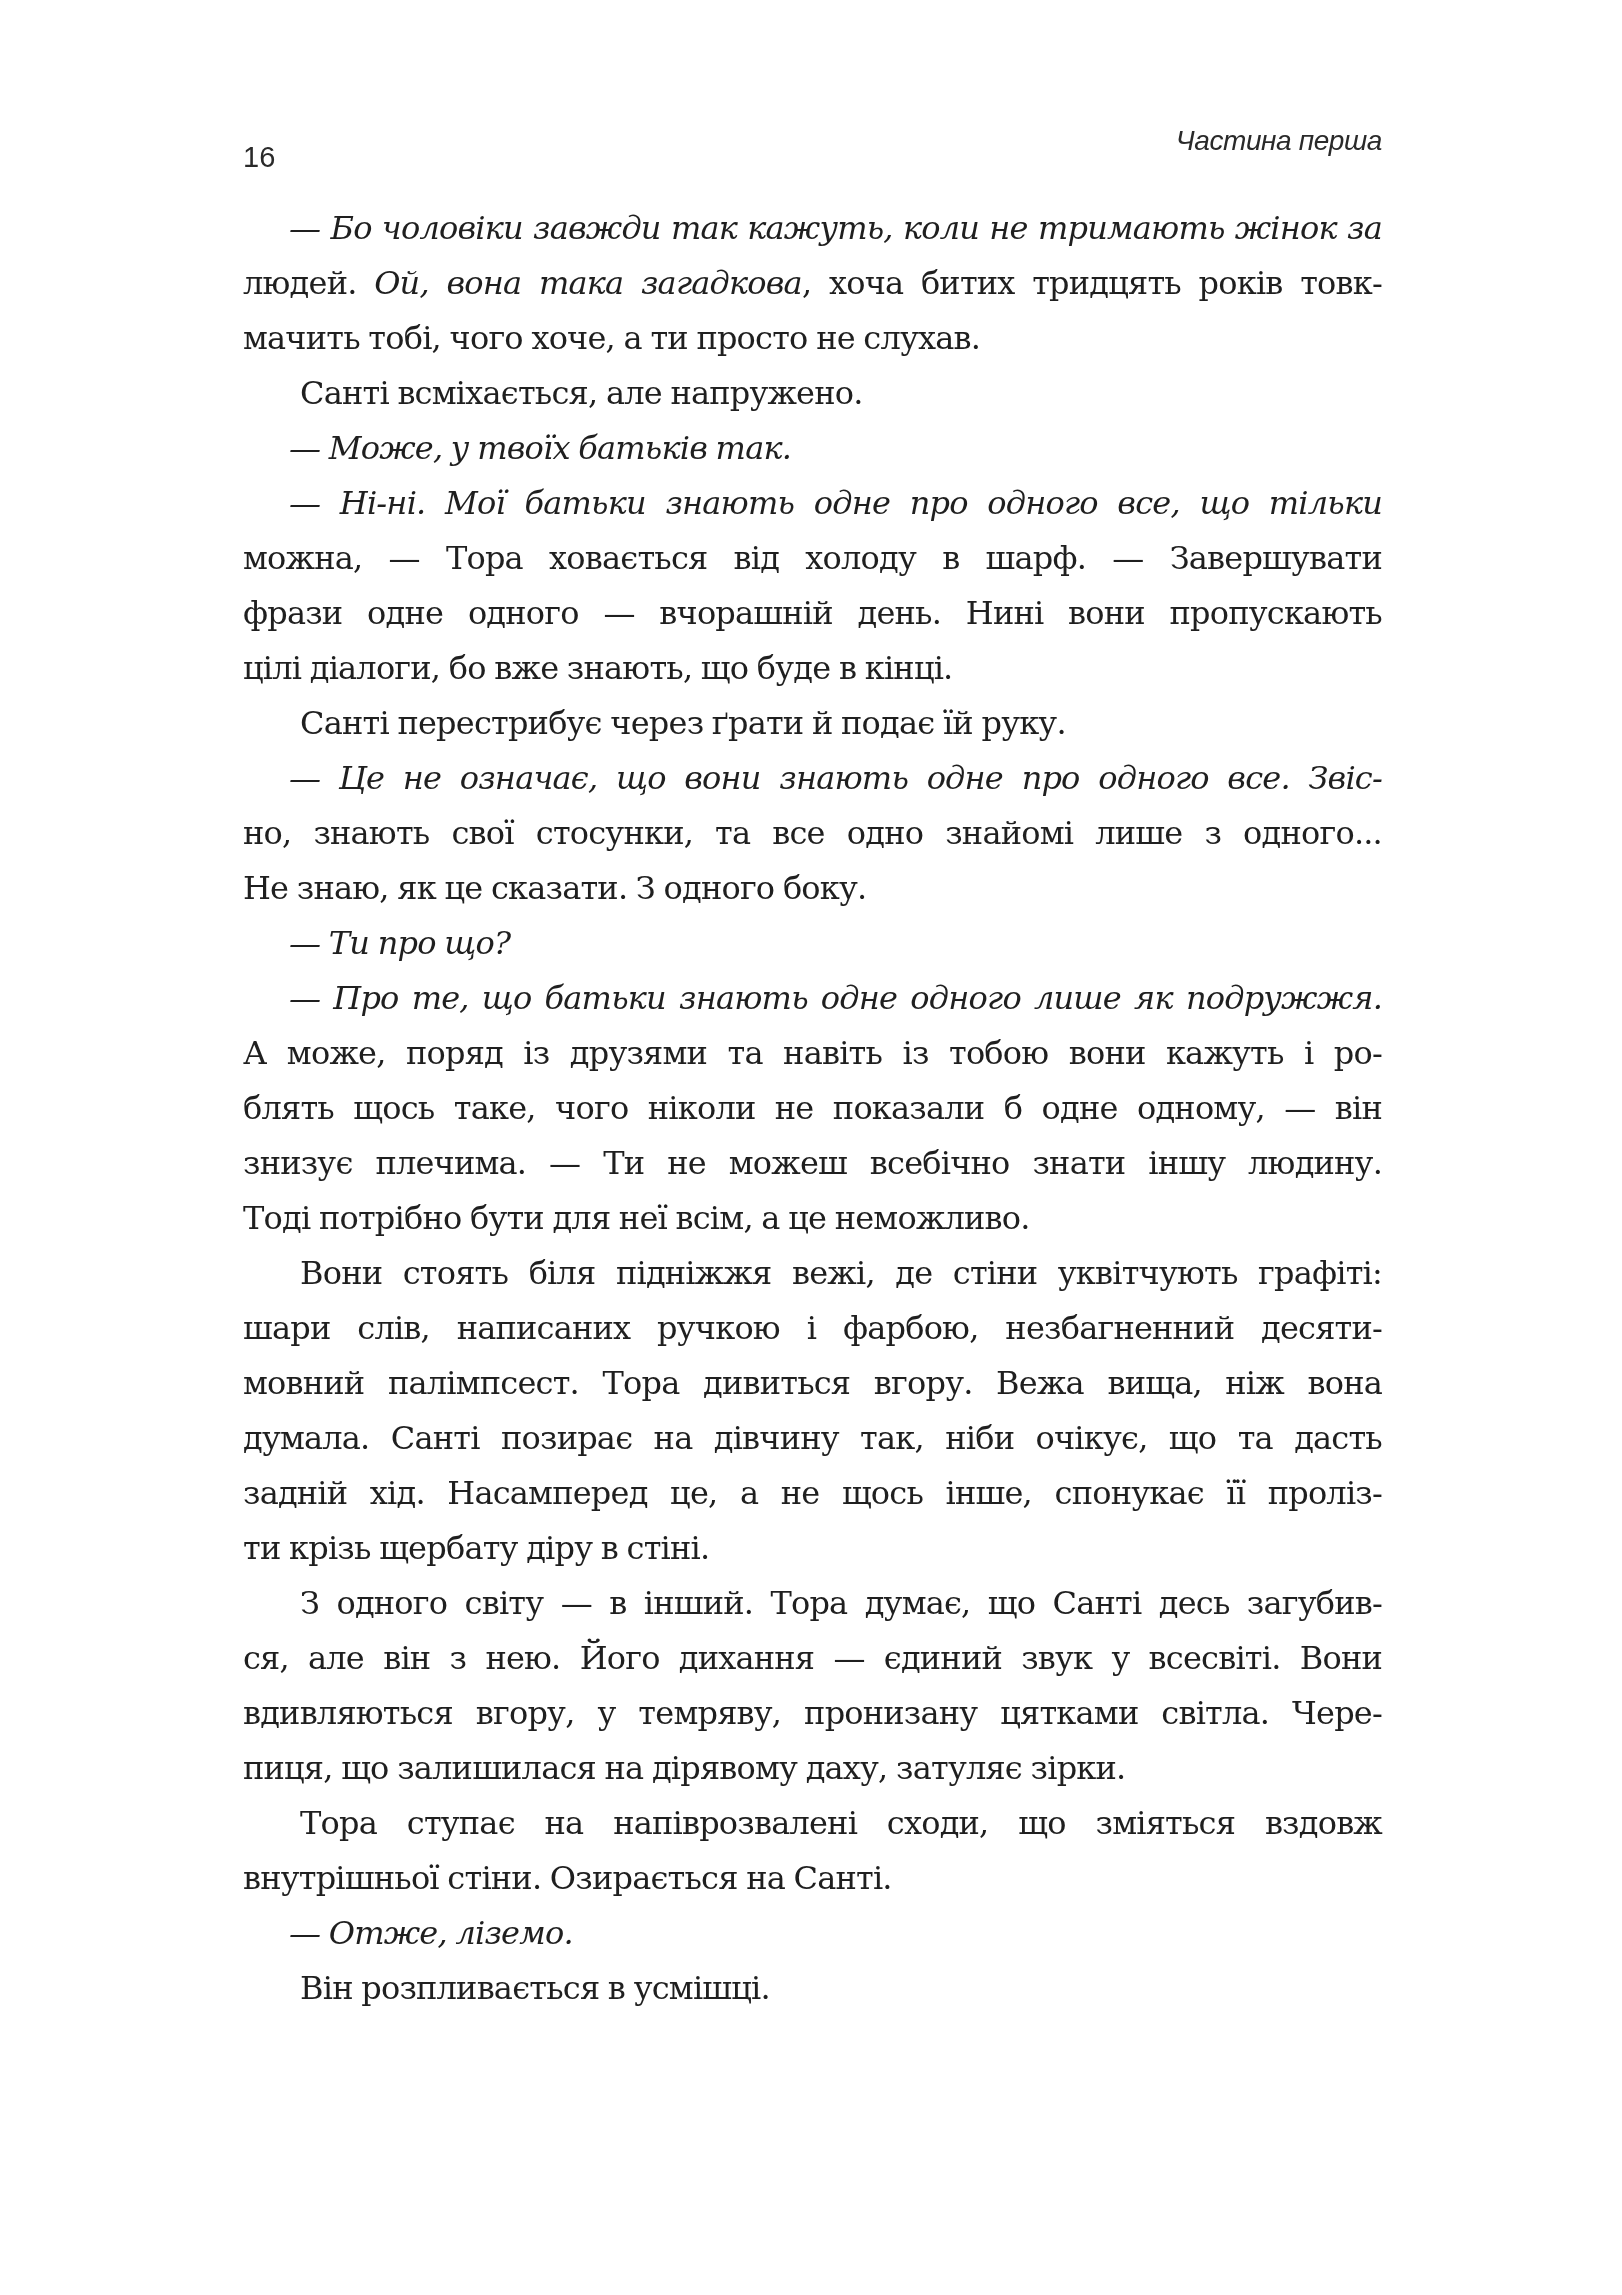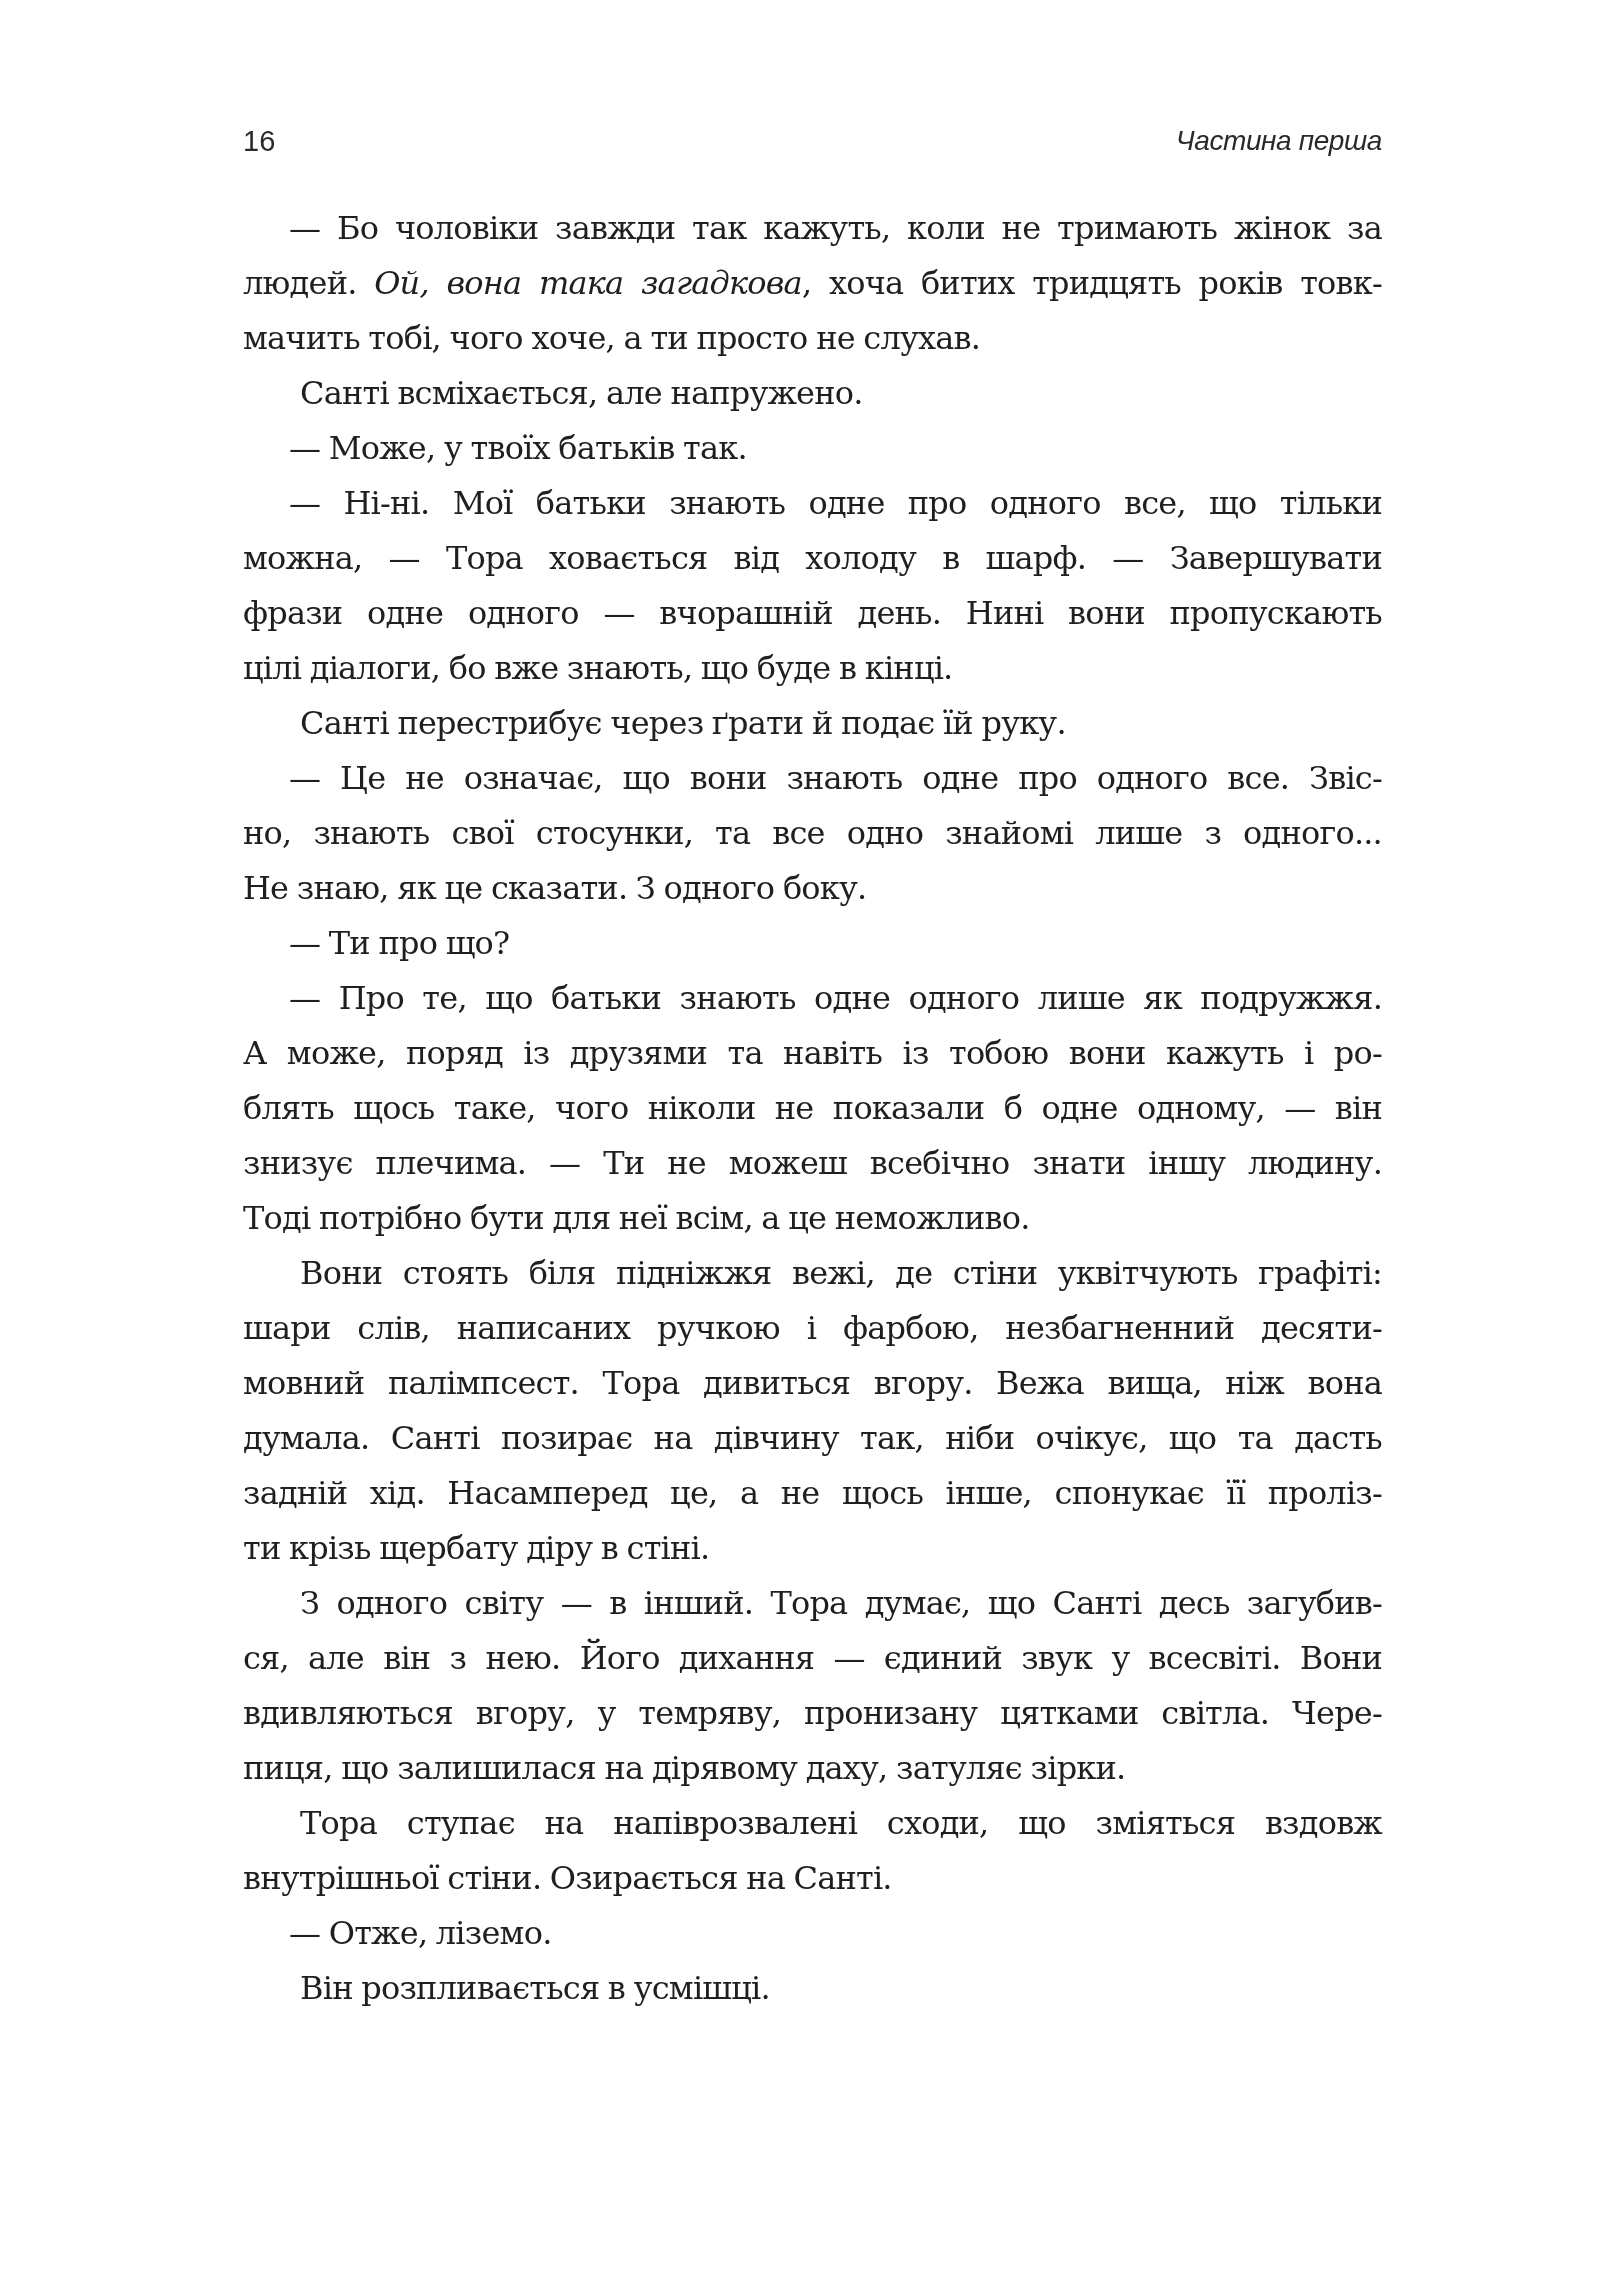--- a/index.html
+++ b/index.html
@@ -1,26 +1,26 @@
 <!DOCTYPE html>
 <html style="font-size:13.5px"><head>
 <meta charset="utf-8">
 <style>
   html, body { margin: 0; padding: 0; background: #ffffff; }
   body { width: 1623px; height: 2295px; position: relative; overflow: hidden; }
   .page { position: absolute; left: 0; top: 0; width: 1623px; height: 2295px; background: #fff; color: #1f1f1f; }
   .running-head { position: absolute; top: 125px; left: 243px; width: 1139px; height: 42px;
     font-family: "Liberation Sans", sans-serif; font-size: 29px; color: #2a2a2a; }
-  .folio { position: absolute; left: 0; top: 0; }
+  .folio { position: absolute; left: 0; top: 16px; }
   .chapter-title { position: absolute; right: 0; top: 0; font-style: italic; font-size: 28px; letter-spacing: -0.4px; }
   .body-text { position: absolute; left: 243px; top: 201px; width: 1139px;
     font-family: "DejaVu Serif", serif; font-size: 32px; line-height: 55px; letter-spacing: -0.8px; word-spacing: -0.8px; }
   .line { display: block; height: 55px; white-space: nowrap; text-align: justify; text-align-last: justify; overflow: visible; }
   .line.last { text-align-last: left; }
-  .line.indent { padding-left: 46px; }
+  .line.indent { padding-left: 46px; font-style: italic; }
   .line.indent-para { padding-left: 57px; }
   .em { font-style: italic; margin-top: 16px; }
 </style>
 </head>
 <body>
 
 <div class="page">
   <div class="running-head">
     <span class="folio">16</span>
     <span class="chapter-title">Частина перша</span>

